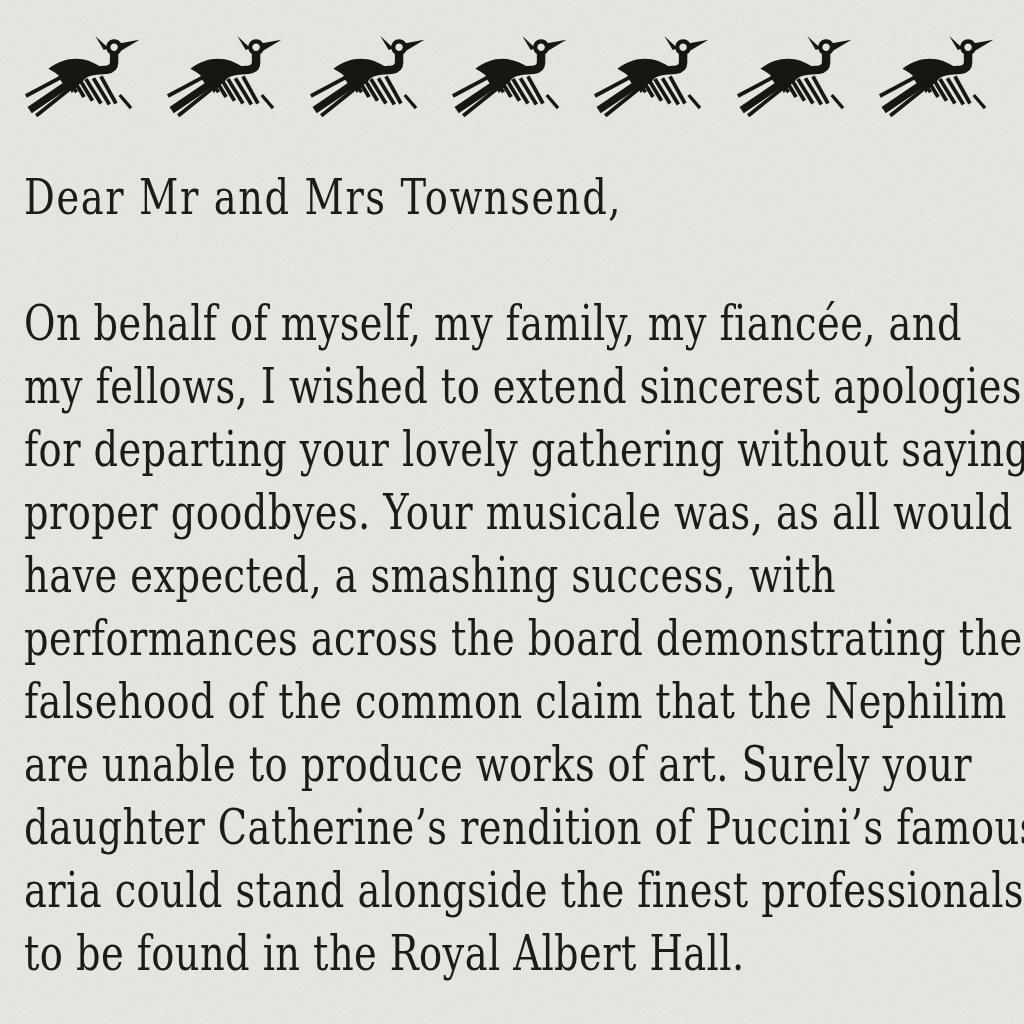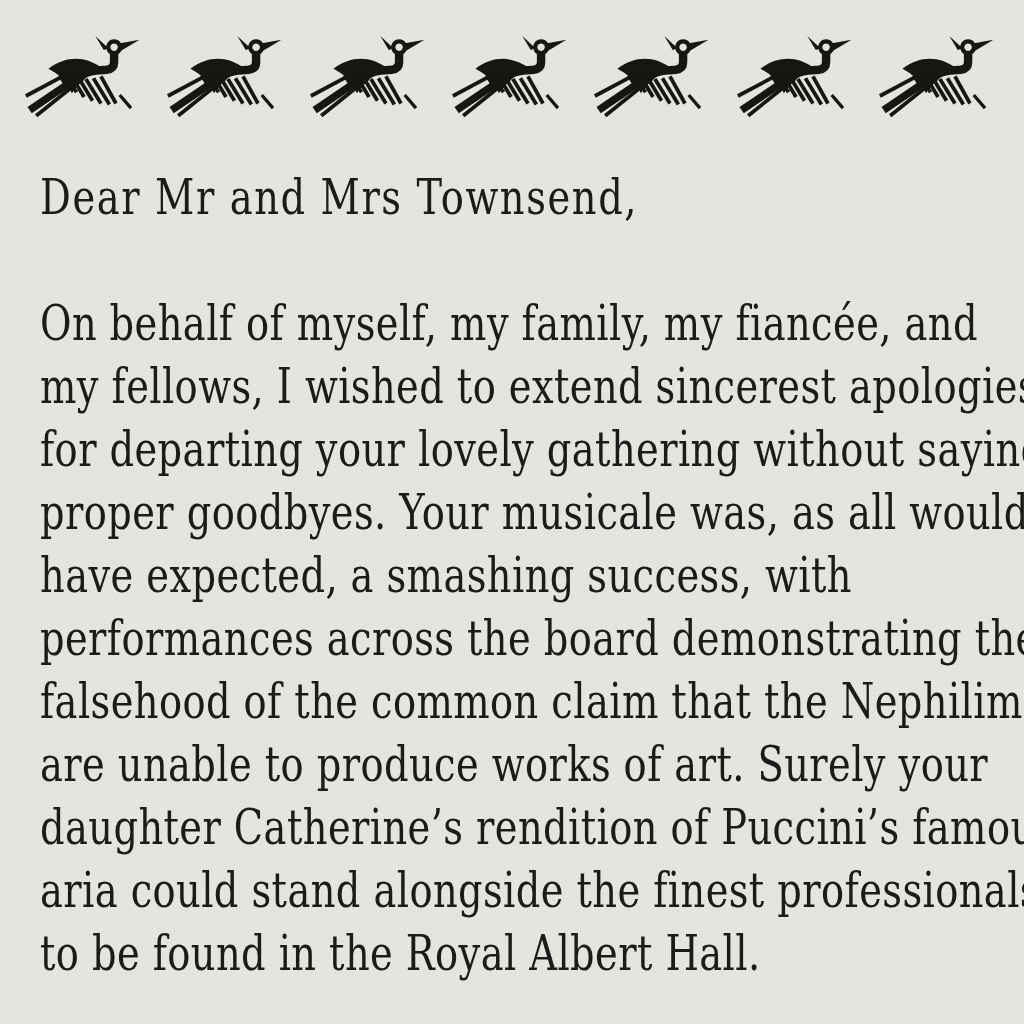--- a/index.html
+++ b/index.html
@@ -32,21 +32,21 @@
     margin-top: 26px;
     height: 96px;
   }
   .bird {
     width: 122px;
     height: 94px;
     flex: 0 0 auto;
   }
   .letter {
     margin-top: 44px;
-    padding-left: 40px;
+    padding-left: 24px;
     color: #1c1b19;
     font-size: 48px;
   }
   .line {
     line-height: 63px;
     white-space: nowrap;
     transform: scaleX(0.8);
     transform-origin: left center;
     letter-spacing: 0.5px;
   }

